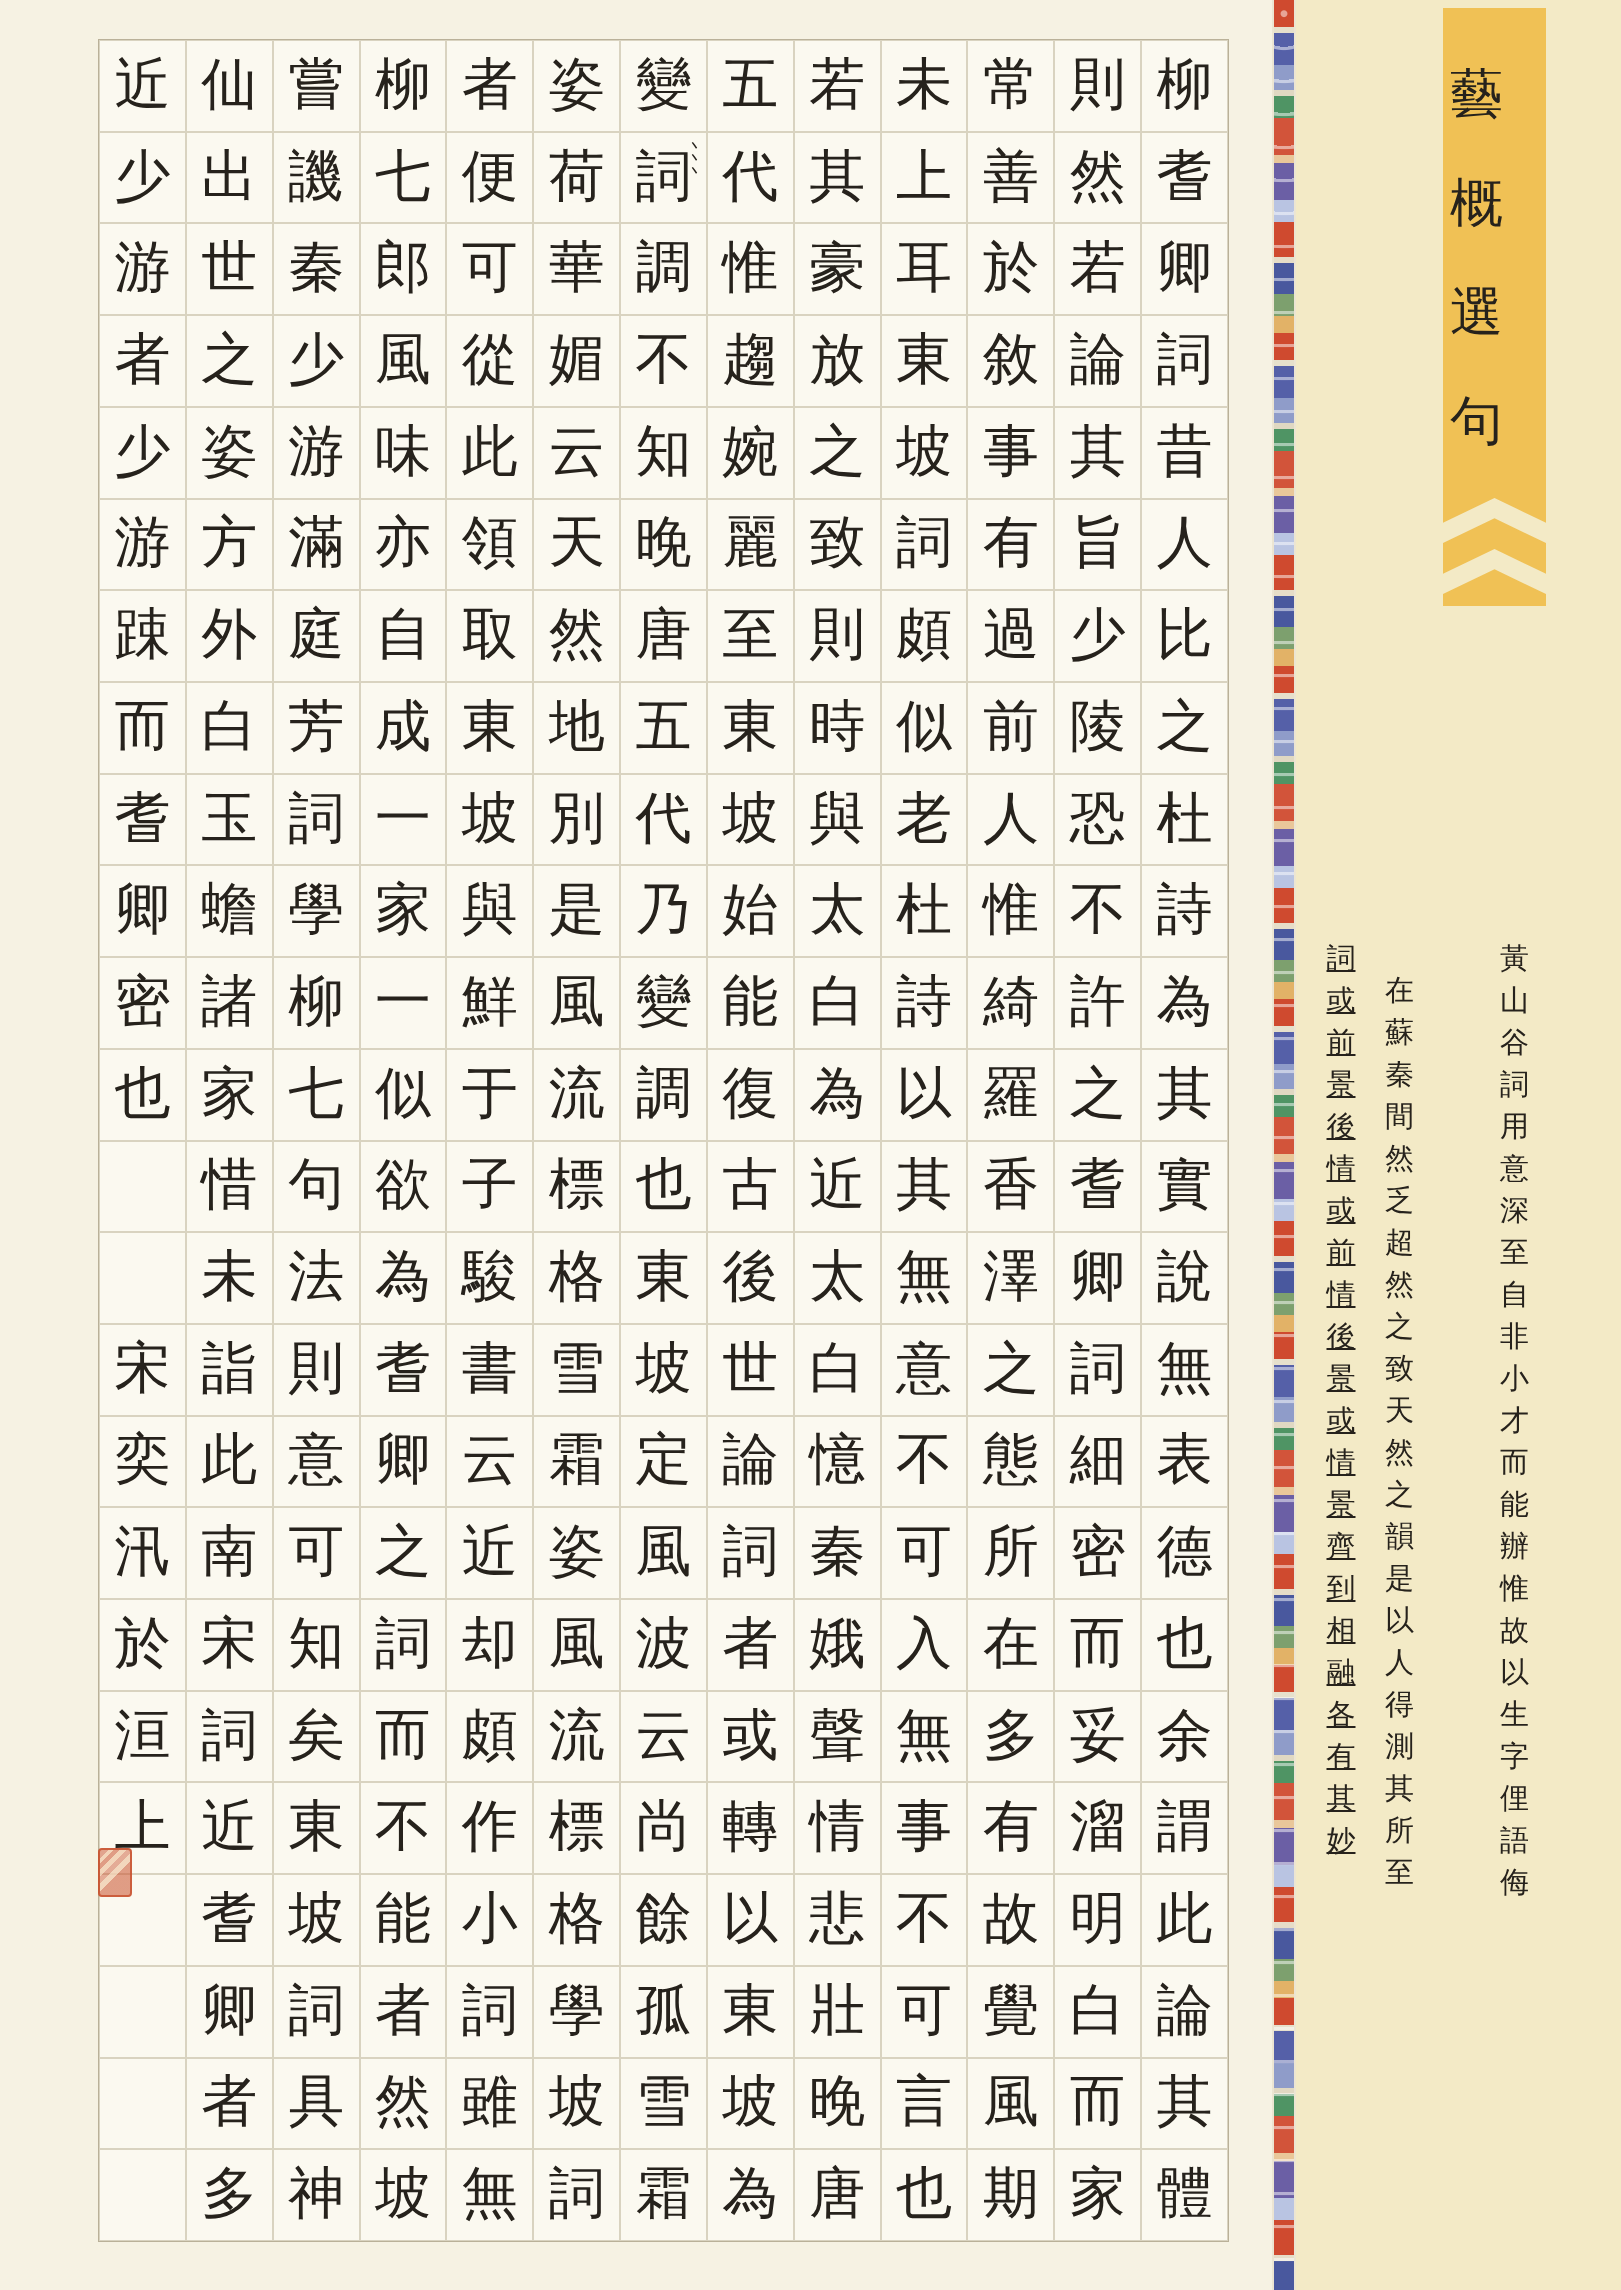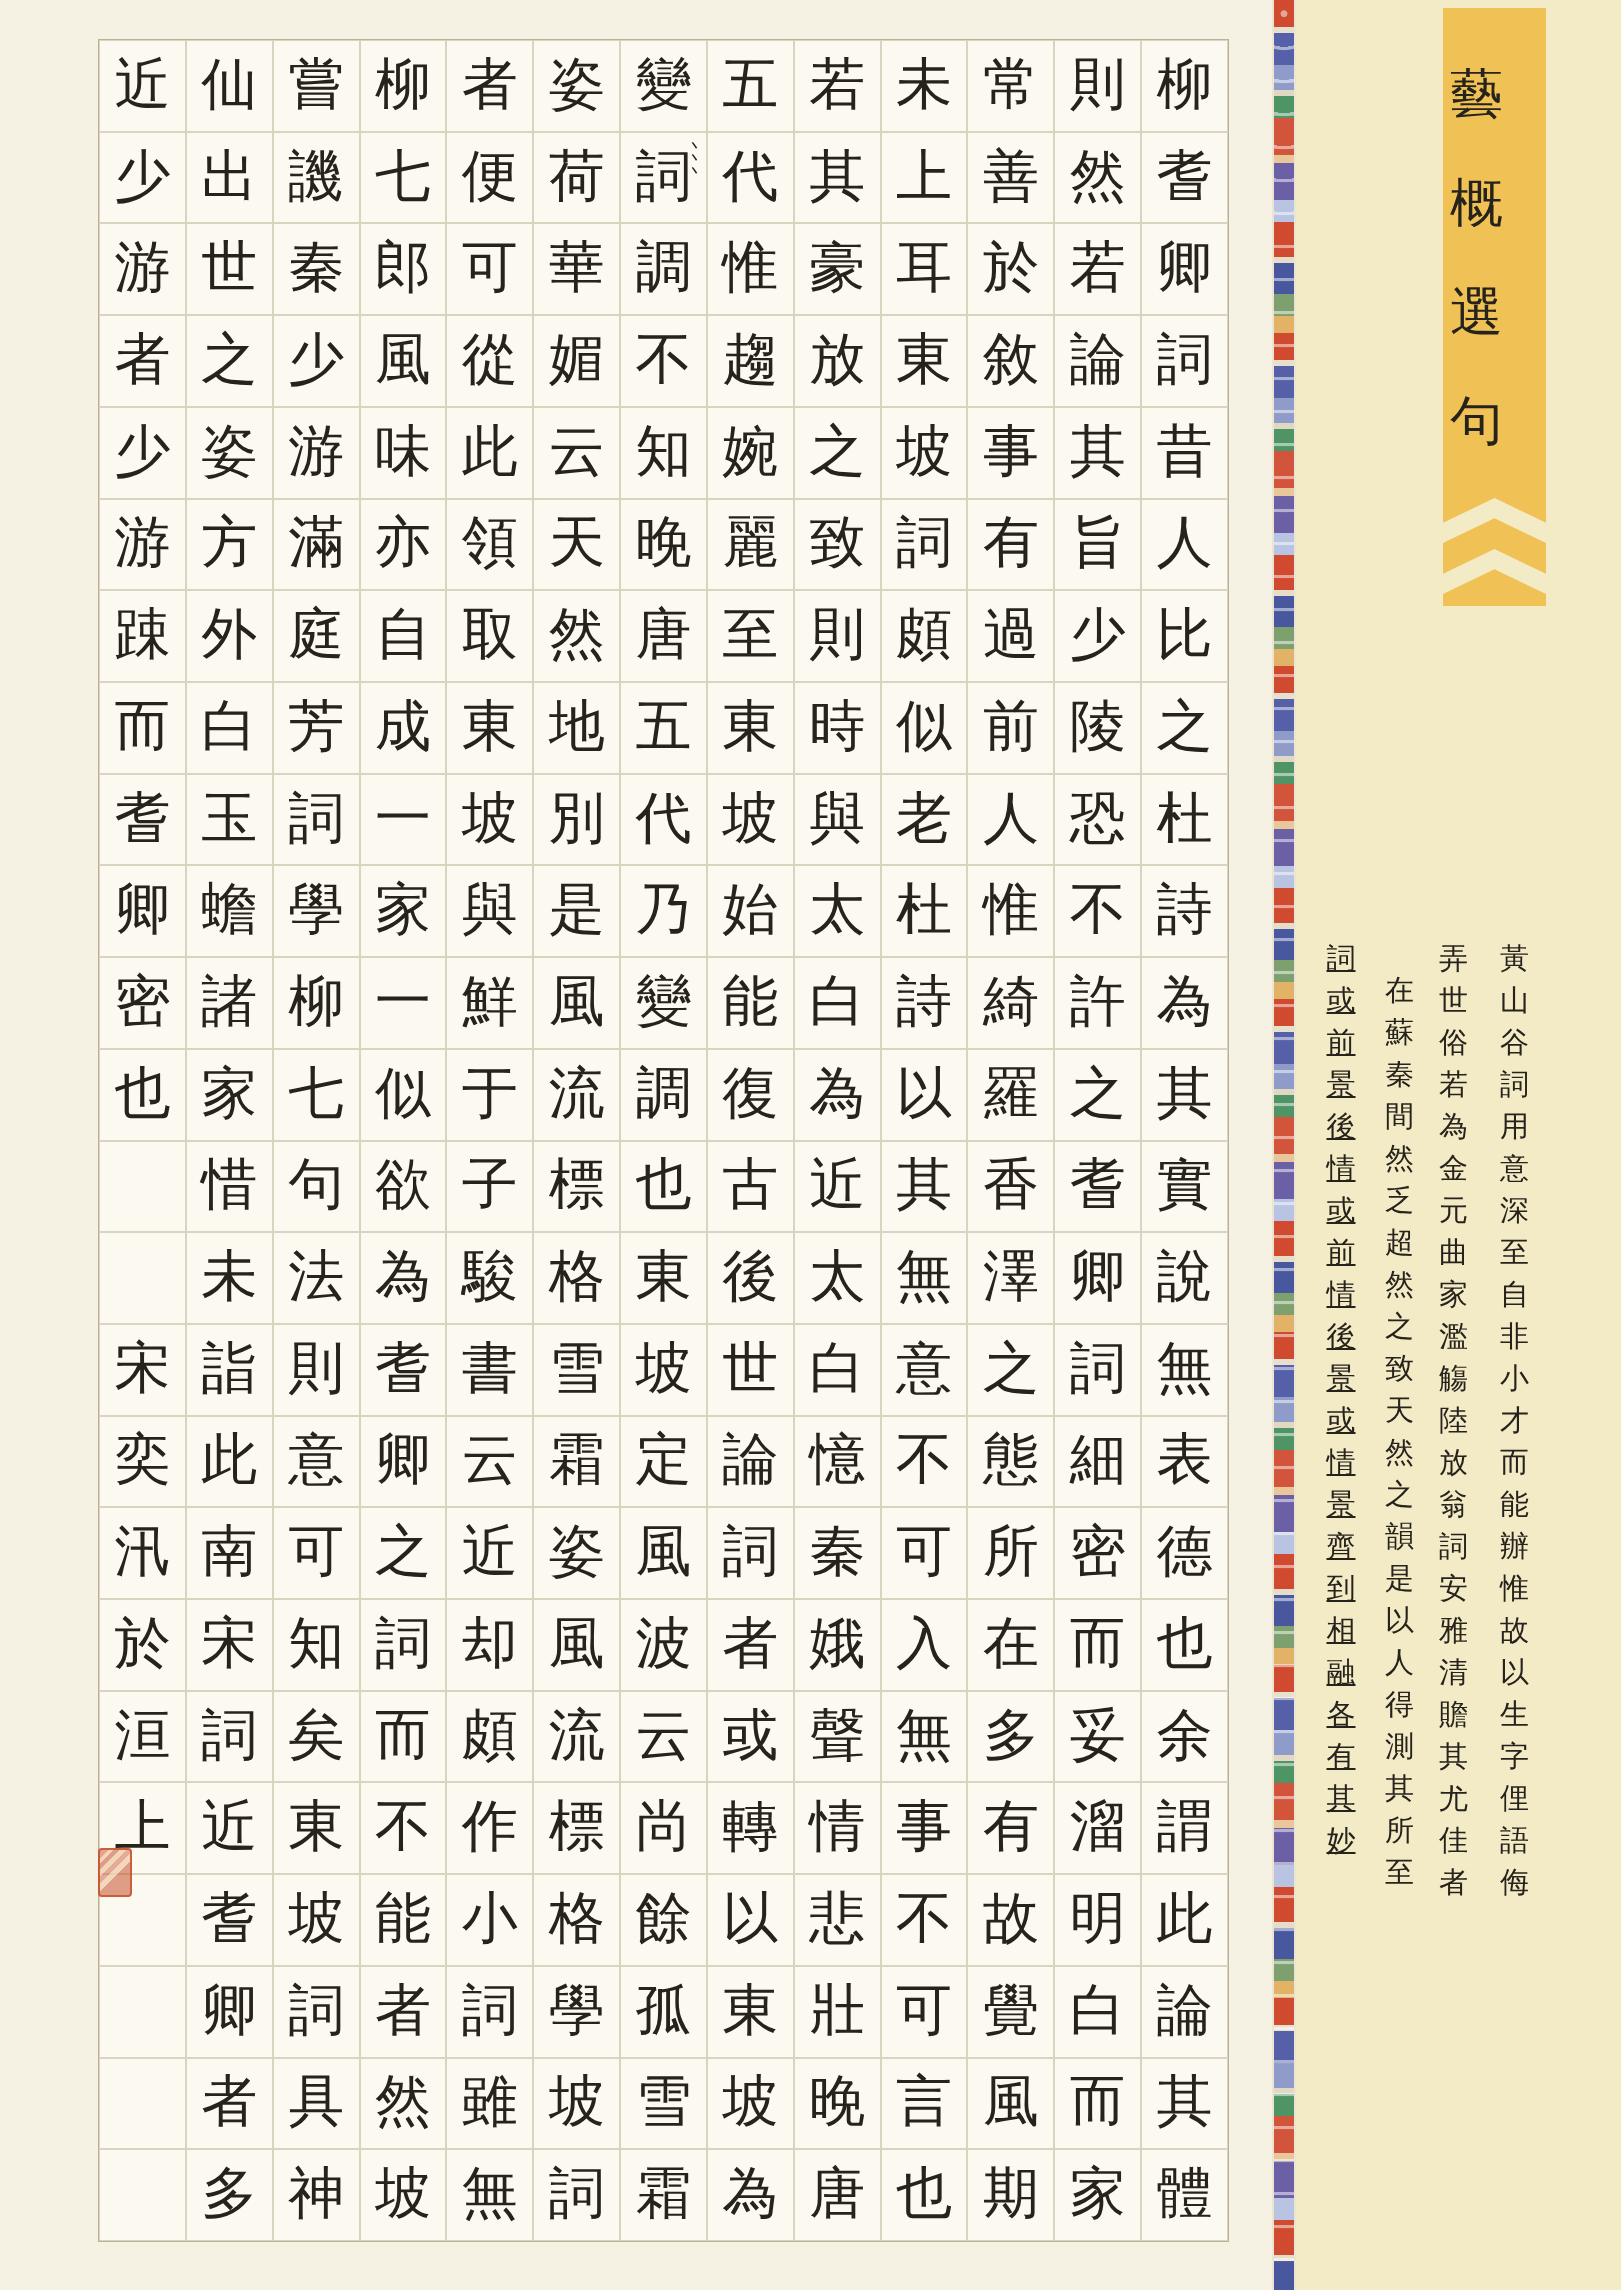--- a/index.html
+++ b/index.html
@@ -1062,19 +1062,18 @@
 
   <div class="strip"></div>
 
   <div class="panel">
     <div class="banner"></div>
     <div class="title-col">藝概選句</div>
     <div class="chevron chev-1"></div>
     <div class="chevron chev-2"></div>
 
     <div class="ann-col ann-a">黃山谷詞用意深至自非小才而能辦惟故以生字俚語侮</div>
-    <div class="ann-col ann-b">弄世俗若為金元曲家濫觴陸放翁詞安雅清贍其尤佳者</div>
     <div class="ann-col ann-c">在蘇秦間然乏超然之致天然之韻是以人得測其所至</div>
     <div class="ann-col ann-d">詞或前景後情或前情後景或情景齊到相融各有其妙</div>
   </div>
 
 </div>
 
 
 </body></html>

